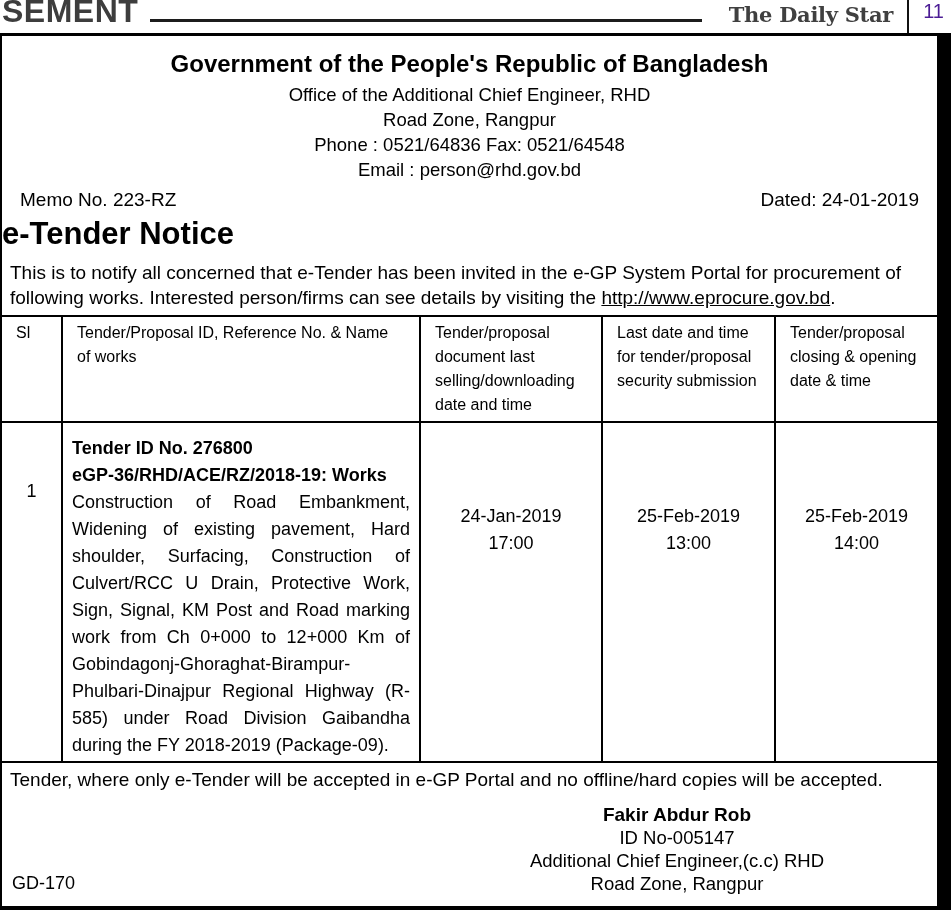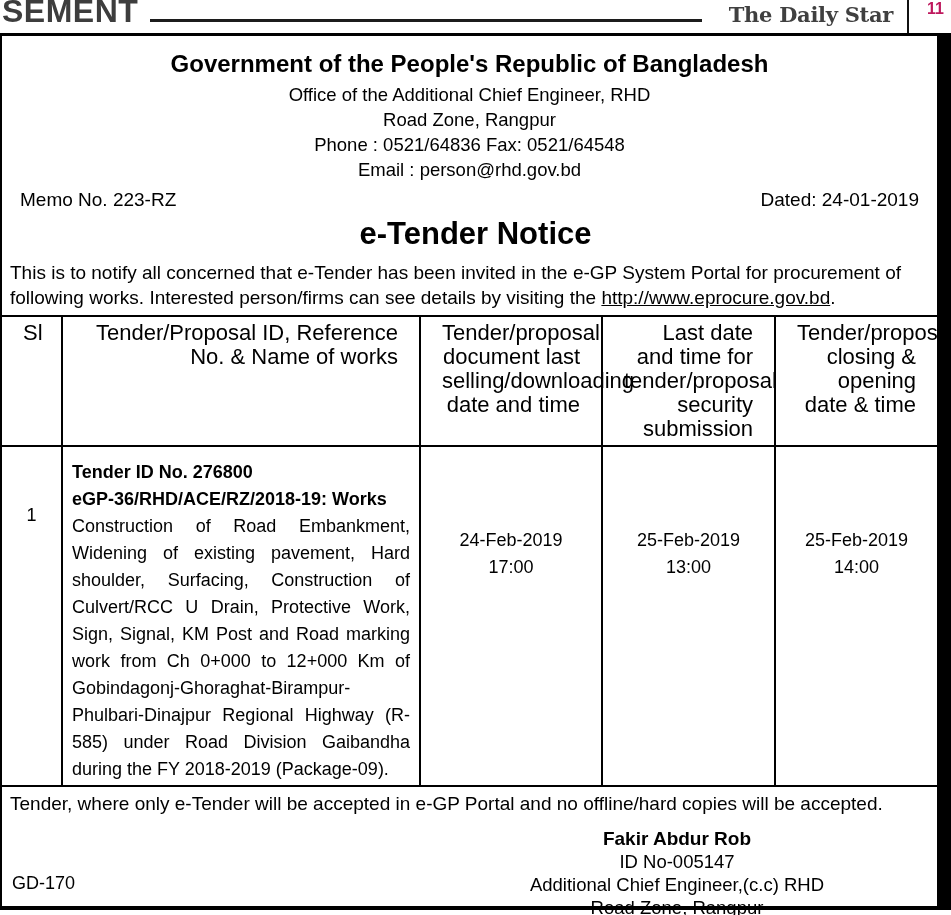--- a/index.html
+++ b/index.html
@@ -20,21 +20,21 @@
     position: absolute; left: 2px; top: -7px;
     font-size: 32px; font-weight: bold; letter-spacing: 0.5px; color: #3d3d3d;
   }
   .mast-rule { position: absolute; left: 150px; top: 19px; width: 552px; height: 3px; background: #1c1c1c; }
   .paper-name {
     position: absolute; right: 58px; top: 2px;
     font-family: "DejaVu Serif", serif; font-weight: bold; font-size: 21px; color: #404040;
     letter-spacing: -0.3px;
   }
   .mast-divider { position: absolute; right: 42px; top: 0; width: 2px; height: 33px; background: #111; }
-  .page-number { position: absolute; right: 7px; top: 0; font-size: 16px; font-weight: bold; color: #be185d; }
+  .page-number { position: absolute; right: 7px; top: 0; font-size: 20px; font-weight: normal; color: #4c1d95; }
 
   
   .ad-box {
     position: absolute; top: 33px; left: 0;
     width: 951px; height: 877px;
     border-top: 3px solid #000;
     border-left: 2px solid #000;
     border-right: 14px solid #000;
     border-bottom: 4px solid #000;
     background: #fff;
@@ -42,36 +42,36 @@
 
   .gov-title { margin-top: 14px; text-align: center; font-size: 24px; font-weight: bold; }
   .office-line { text-align: center; font-size: 18.5px; line-height: 25px; }
   .office-line.first { margin-top: 4px; }
 
   .memo-row {
     display: flex; justify-content: space-between;
     padding: 0 18px; margin-top: 7px; font-size: 19px;
   }
 
-  .notice-title { text-align: center; font-size: 31px; font-weight: bold; margin-top: 5px; padding-left: 12px; }
+  .notice-title { text-align: left; font-size: 31px; font-weight: bold; margin-top: 5px; }
 
   .intro { font-size: 19px; line-height: 25px; margin: 8px 8px 5px 8px; }
   .intro a { color: #000; text-decoration: underline; }
 
   
   table.tender-table {
     width: 100%; border-collapse: collapse; table-layout: fixed;
     margin-top: 2px;
   }
   .tender-table th, .tender-table td { border: 2px solid #000; }
   .tender-table tr > *:first-child { border-left: none; }
   .tender-table tr > *:last-child { border-right: none; }
   .tender-table th {
-    font-weight: normal; font-size: 22px; line-height: 24px;
-    text-align: right; vertical-align: top; padding: 4px 21px;
+    font-weight: normal; font-size: 16px; line-height: 24px;
+    text-align: left; vertical-align: top; padding: 4px 14px;
   }
   .tender-table td { vertical-align: top; font-size: 18px; }
   .sl-cell { text-align: center; padding-top: 58px; }
   .desc-cell { padding: 12px 9px 2px 9px; font-size: 17.5px; line-height: 27px; }
   .desc-cell .bold-line { font-weight: bold; }
   .desc-cell .desc { text-align: justify; }
   .date-cell { text-align: center; padding-top: 80px; line-height: 27px; }
 
   
   .note { font-size: 19px; margin: 6px 8px 0 8px; }
@@ -133,21 +133,21 @@
       </thead>
       <tbody>
         <tr>
           <td class="sl-cell">1</td>
           <td class="desc-cell">
             <div class="bold-line">Tender ID No. 276800</div>
             <div class="bold-line">eGP-36/RHD/ACE/RZ/2018-19: Works</div>
             <div class="desc">Construction of Road Embankment, Widening of existing pavement, Hard shoulder, Surfacing, Construction of Culvert/RCC U Drain, Protective Work, Sign, Signal, KM Post and Road marking work from Ch 0+000 to 12+000 Km of Gobindagonj-Ghoraghat-Birampur-Phulbari-Dinajpur Regional Highway (R-585) under Road Division Gaibandha during the FY 2018-2019 (Package-09).</div>
           </td>
           <td class="date-cell">
-            <div>24-Feb-2019</div>
+            <div>24-Jan-2019</div>
             <div>17:00</div>
           </td>
           <td class="date-cell">
             <div>25-Feb-2019</div>
             <div>13:00</div>
           </td>
           <td class="date-cell">
             <div>25-Feb-2019</div>
             <div>14:00</div>
           </td>

